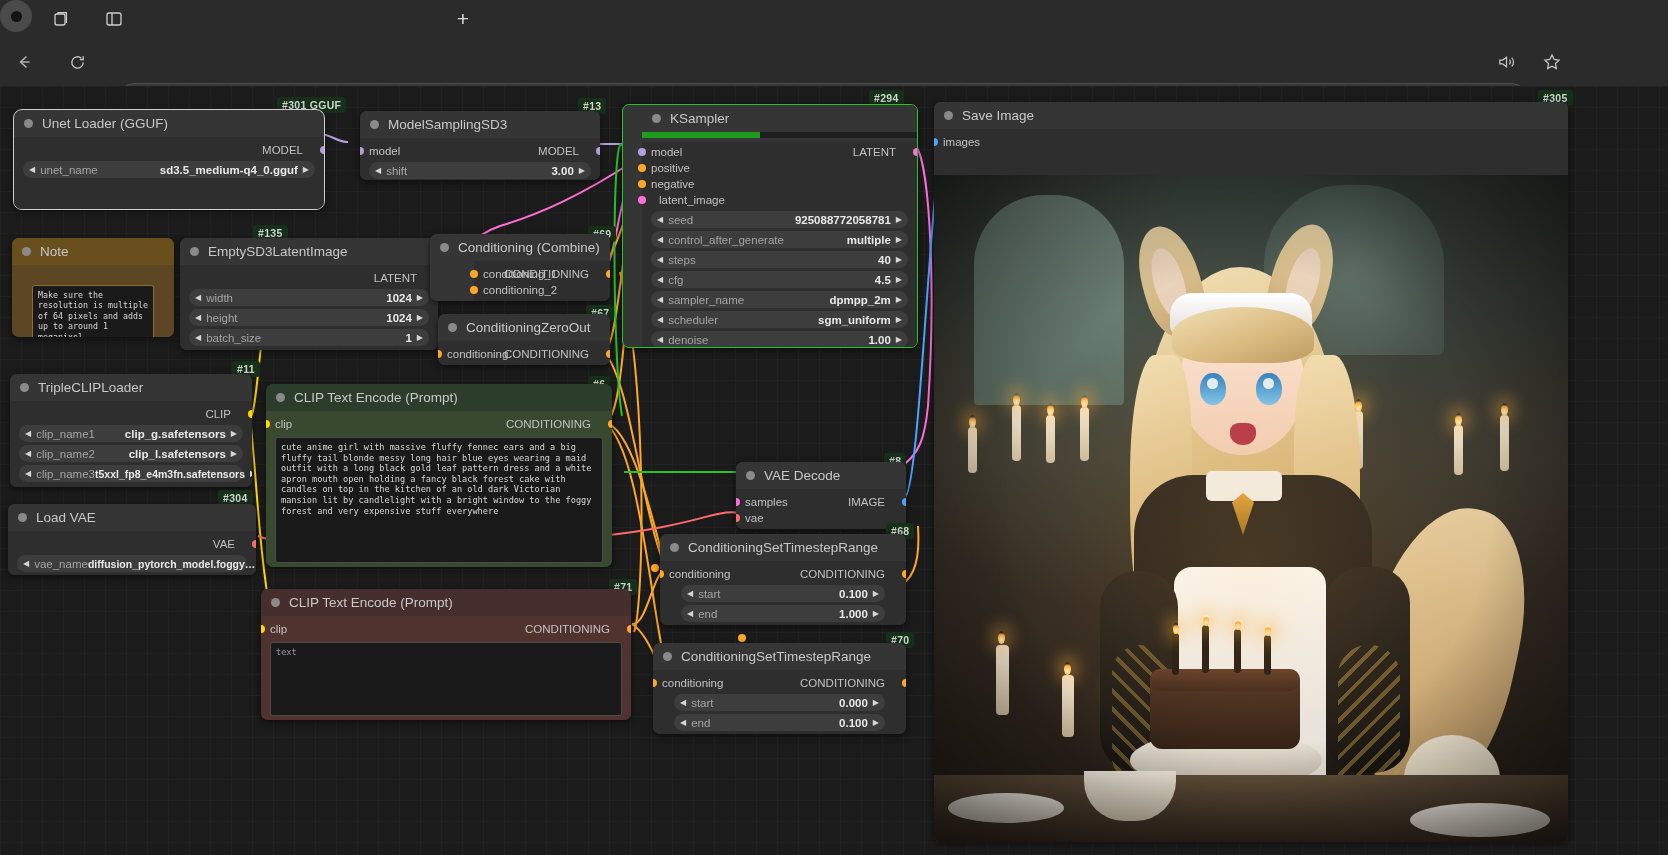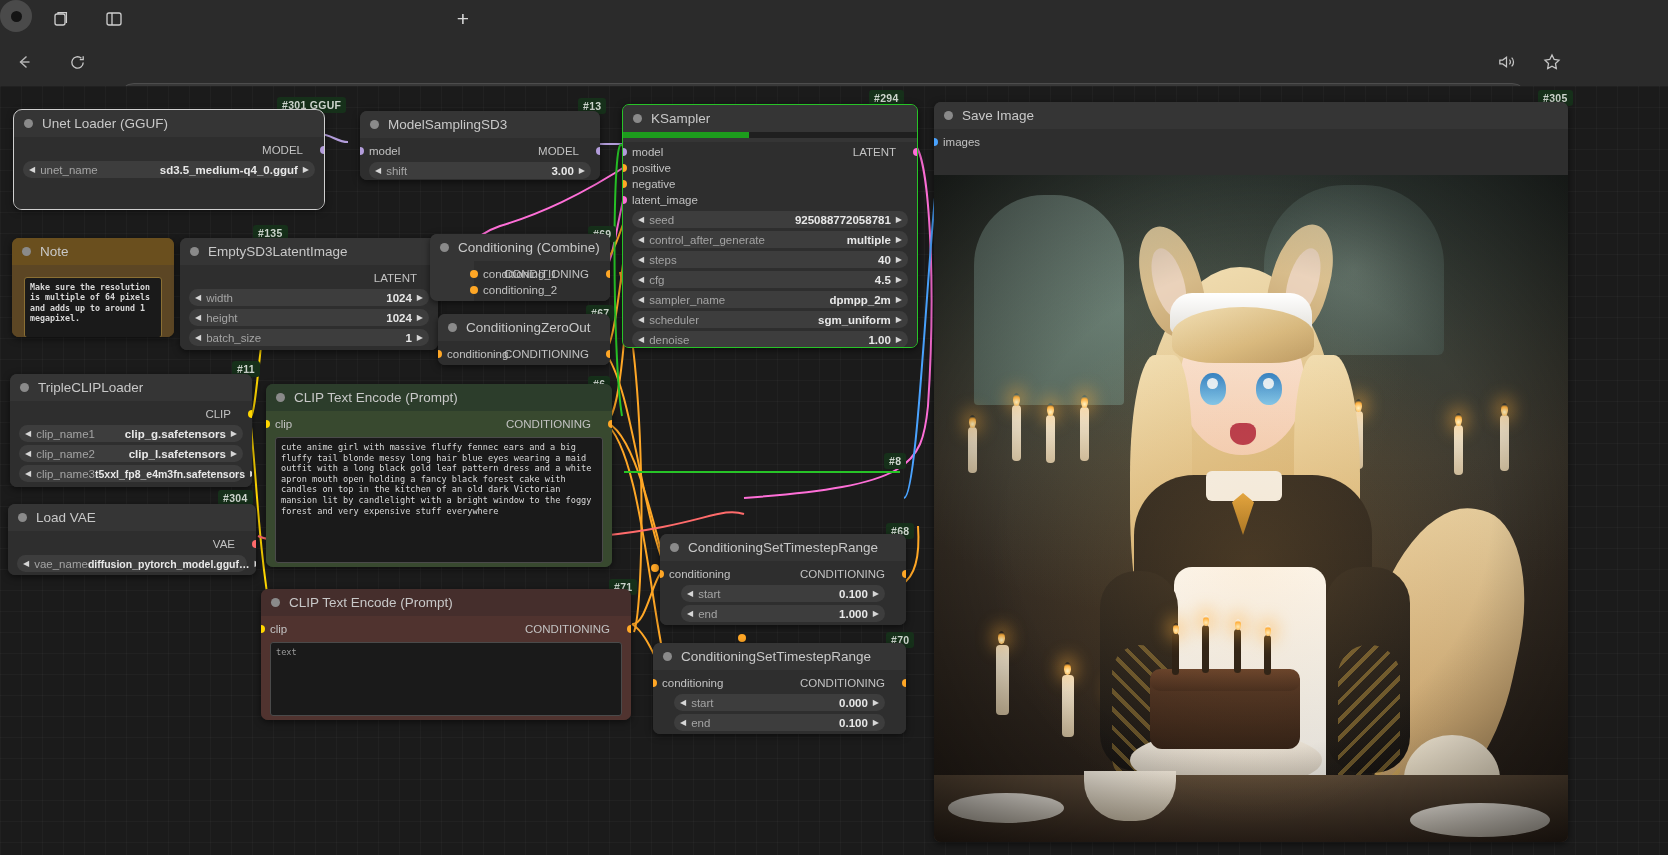--- a/index.html
+++ b/index.html
@@ -86,21 +86,21 @@
     color:#d8d8d8; line-height:10.6px; white-space:pre-wrap; word-break:break-word; overflow:hidden;
   }
 
   
   .node.green .hdr { background:#2c3d2b; } .node.green .body { background:#38492f; }
   .node.green { background:#2c3d2b; }
   .node.red .hdr { background:#452e2c; } .node.red .body { background:#50332f; }
   .node.red { background:#452e2c; }
   .node.note .hdr { background:#6a4f1e; } .node.note .body { background:#5c4624; }
   .node.note { background:#6a4f1e; }
-  .node.ksampler { background:#353535; border:1.5px solid #27c327; }
+  .node.ksampler { background:#353535; border:1.5px solid #27c327;padding-left:19px; }
 
   .progress { height:6px; background:#1f1f1f; margin:0 0 4px 0; border-radius:0; position:relative; }
   .progress > i { display:block; height:100%; background:#1d9c1d; }
 
   .imgpanel { position:absolute; border:1px solid #4a4a4a; overflow:hidden; }
 
   
   .preview { position:absolute; inset:0; background:#171310; }
   .pv-bg { position:absolute; inset:0;
     background:
@@ -266,21 +266,21 @@
           <span class="arr r">▶</span>
         </div>
       </div>
     </div>
 
     <div class="node note" style="left:12px; top:152px; width:162px;">
       <div class="hdr">
         <span class="dot"></span>
         <span>Note</span>
       </div>
-      <div class="body" style="height:72px; padding:12px;font-weight:bold;">
+      <div class="body" style="height:72px; padding:20px;">
         <div class="textarea" style="height:61px; margin-top:0; border-color:#8a6f34; font-size:8.3px; line-height:10.4px;">Make sure the resolution is multiple of 64 pixels and adds up to around 1 megapixel.</div>
       </div>
     </div>
 
     <div class="badge" style="left:217px; top:139px;margin-left:36px;">#135</div>
     <div class="node" style="left:180px; top:152px; width:258px;">
       <div class="hdr">
         <span class="dot"></span>
         <span>EmptySD3LatentImage</span>
       </div>
@@ -385,21 +385,21 @@
         <span>Load VAE</span>
       </div>
       <div class="body" style="height:44px;">
         <div class="slotrow">
           <span class="out">VAE</span>
           <span class="port r" style="background:#ff6b6b; right:-13px;"></span>
         </div>
         <div class="widget">
           <span class="arr l">◀</span>
           <span class="wname">vae_name</span>
-          <span class="wval" style="font-size:10.5px">diffusion_pytorch_model.gguf…</span>
+          <span class="wval" style="font-size:10.5px">diffusion_pytorch_model.foggy…</span>
           <span class="arr r">▶</span>
         </div>
       </div>
     </div>
 
     <div class="badge" style="left:588px; top:290px;">#6</div>
     <div class="node green" style="left:266px; top:298px; width:346px;">
       <div class="hdr">
         <span class="dot"></span>
         <span>CLIP Text Encode (Prompt)</span>
@@ -451,21 +451,21 @@
         <div class="slotrow">
           <span class="port l" style="background:#ffa726; left:-13px;"></span>
           <span class="lbl" style="margin-left:0">positive</span>
         </div>
         <div class="slotrow">
           <span class="port l" style="background:#ffa726; left:-13px;"></span>
           <span class="lbl" style="margin-left:0">negative</span>
         </div>
         <div class="slotrow">
           <span class="port l" style="background:#ff6fd8; left:-13px;"></span>
-          <span class="lbl" style="margin-left:0">latent_image</span>
+          <span class="lbl" style="margin-left:8px">latent_image</span>
         </div>
         <div class="widget">
           <span class="arr l">◀</span>
           <span class="wname">seed</span>
           <span class="wval">925088772058781</span>
           <span class="arr r">▶</span>
         </div>
         <div class="widget">
           <span class="arr l">◀</span>
           <span class="wname">control_after_generate</span>
@@ -499,20 +499,38 @@
         <div class="widget">
           <span class="arr l">◀</span>
           <span class="wname">denoise</span>
           <span class="wval">1.00</span>
           <span class="arr r">▶</span>
         </div>
       </div>
     </div>
 
     <div class="badge" style="left:884px; top:367px;">#8</div>
+    <div class="node" style="left:736px; top:376px; width:170px;">
+      <div class="hdr">
+        <span class="dot"></span>
+        <span>VAE Decode</span>
+      </div>
+      <div class="body" style="height:40px;">
+        <div class="slotrow">
+          <span class="port l" style="background:#ff6fd8; left:-13px;"></span>
+          <span class="lbl" style="margin-left:0">samples</span>
+          <span class="out">IMAGE</span>
+          <span class="port r" style="background:#4aa3ff; right:-13px;"></span>
+        </div>
+        <div class="slotrow">
+          <span class="port l" style="background:#ff6b6b; left:-13px;"></span>
+          <span class="lbl" style="margin-left:0">vae</span>
+        </div>
+      </div>
+    </div>
 
     <div class="badge" style="left:886px; top:437px;">#68</div>
     <div class="node" style="left:660px; top:448px; width:246px;">
       <div class="hdr">
         <span class="dot"></span>
         <span>ConditioningSetTimestepRange</span>
       </div>
       <div class="body" style="height:64px;">
         <div class="slotrow">
           <span class="port l" style="background:#ffa726; left:-13px;"></span>

